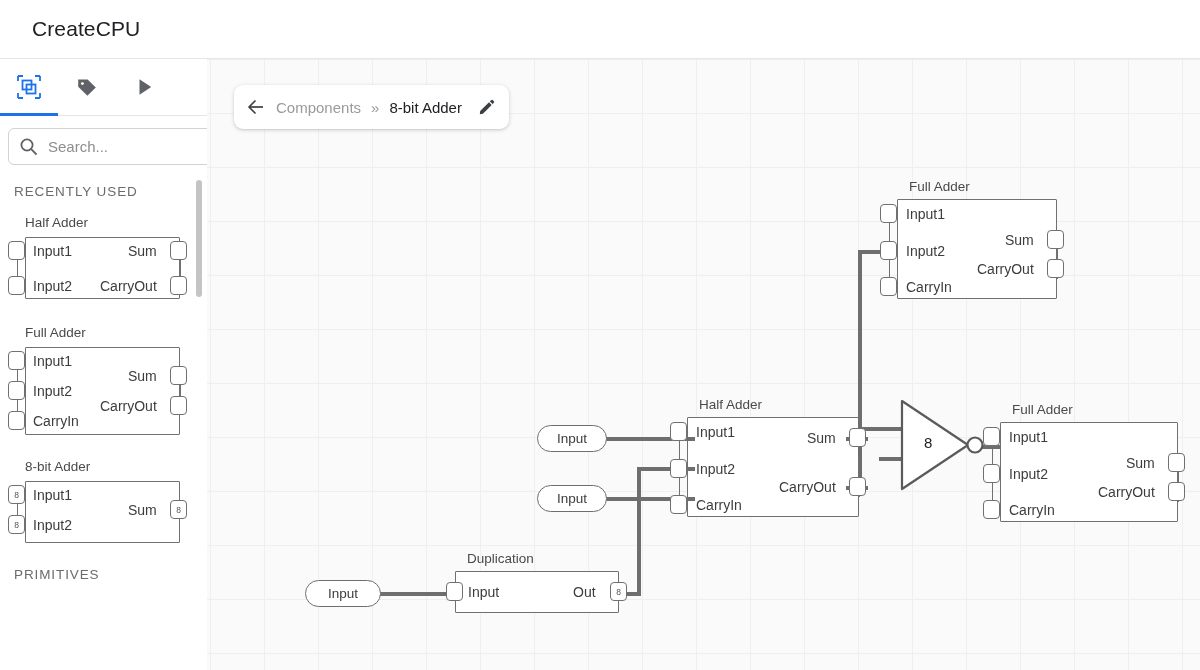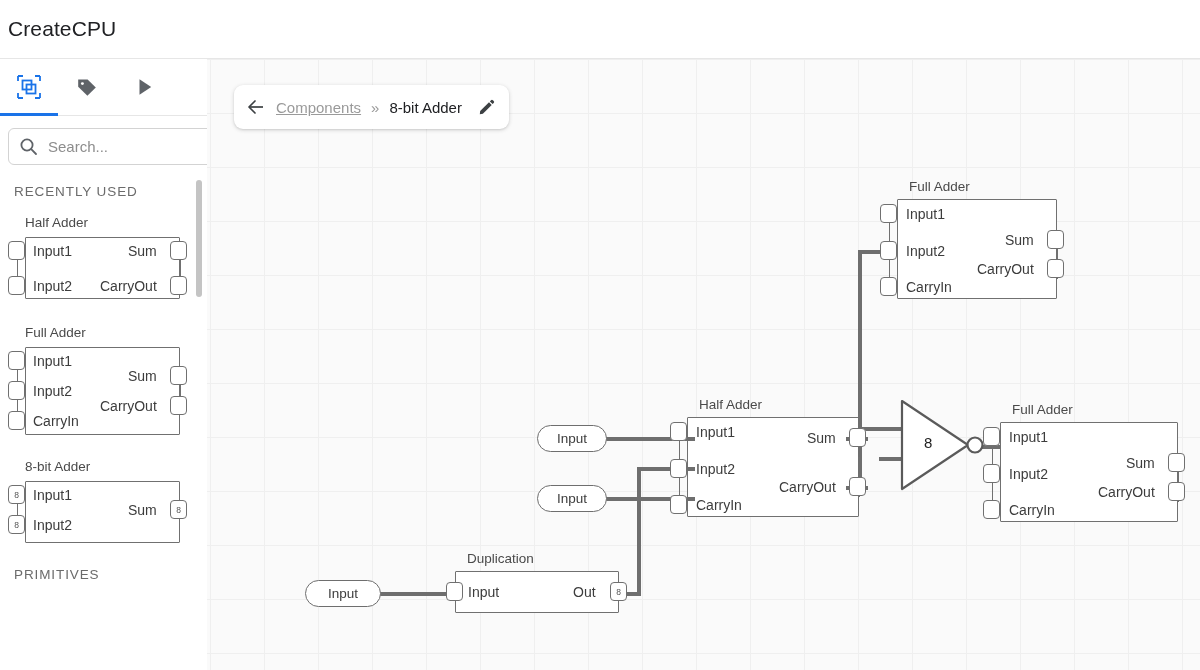--- a/index.html
+++ b/index.html
@@ -16,21 +16,21 @@
 
   
   .titlebar {
     position: absolute; left: 0; top: 0;
     width: 1200px; height: 59px;
     background: #ffffff;
     border-bottom: 1px solid #e6e6e6;
     display: flex; align-items: center;
   }
   .app-title {
-    margin-left: 8px;
+    margin-left: 32px;
     font-size: 21px;
     color: #202124;
     letter-spacing: .1px;
   }
 
   
   .sidebar {
     position: absolute; left: 0; top: 59px;
     width: 233px; height: 611px;
     background: #ffffff;
@@ -176,21 +176,21 @@
     height: 44px;
     background: #ffffff;
     border-radius: 9px;
     box-shadow: 0 1px 4px rgba(0,0,0,.16), 0 1px 2px rgba(0,0,0,.07);
     display: flex; align-items: center;
     padding: 0 14px 0 12px;
     gap: 10px;
     z-index: 20;
   }
   .bc-back { display: flex; align-items: center; cursor: pointer; }
-  .bc-parent { font-size: 15px; color: #9a9a9a; cursor: pointer; text-decoration: underline; }
+  .bc-parent { font-size: 15px; color: #9a9a9a; cursor: pointer; }
   .bc-sep { font-size: 15px; color: #9a9a9a; }
   .bc-current { font-size: 15px; color: #202124; }
   .bc-edit { display: flex; align-items: center; cursor: pointer; margin-left: 6px; }
 
   .tri-label {
     position: absolute;
     font-size: 15px;
     color: #222;
     z-index: 3;
   }

